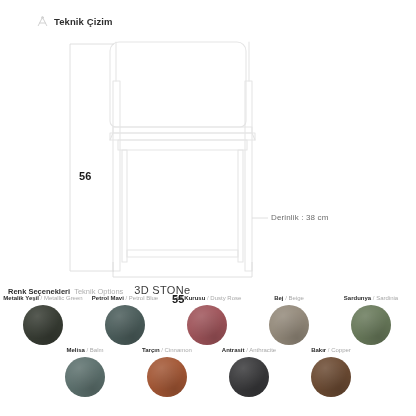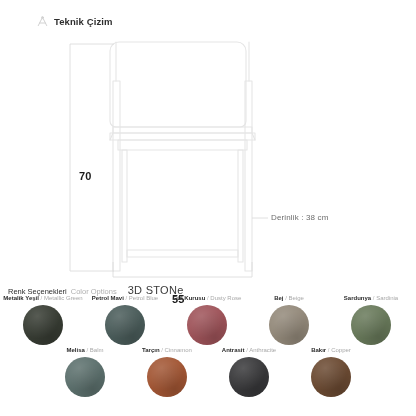--- a/index.html
+++ b/index.html
@@ -92,21 +92,21 @@
     position: absolute;
     left: 8px;
     top: 3px;
     display: flex;
     align-items: baseline;
     gap: 4px;
     white-space: nowrap;
   }
   .colors-head .ch-tr {
     font-size: 7.5px;
-    font-weight: normal;
+    font-weight: bold;
     color: #2e2e2e;
   }
   .colors-head .ch-en {
     font-size: 7.5px;
     color: #b0b0b0;
   }
   .colors-head .ch-brand {
     font-size: 11px;
     color: #3a3a3a;
     letter-spacing: .3px;
@@ -191,31 +191,31 @@
         <path d="M70 10 v227"></path>
         <path d="M70 10 h44 M70 237 h44"></path>
 
         <path d="M113 243 h139"></path>
         <path d="M113 228 v15 M252 228 v15"></path>
 
         <path d="M252 184 h16"></path>
       </g>
     </svg>
 
-    <span class="dim-label dim-h">70</span>
+    <span class="dim-label dim-h">56</span>
     <span class="dim-label dim-w">55</span>
   </div>
 
   <span class="depth-label">Derinlik : 38 cm</span>
 
   <div class="colors-section">
 
     <div class="colors-head">
       <span class="ch-tr">Renk Seçenekleri</span>
-      <span class="ch-en">Color Options</span>
+      <span class="ch-en">Teknik Options</span>
       <span class="ch-brand">3D STONe</span>
     </div>
 
     <div class="swatch-row row-1">
         <div class="swatch" style="left: 2px;">
           <div class="swatch-caption"><span class="sw-tr">Metalik Yeşil</span><span class="sw-sep"> / </span><span class="sw-en">Metallic Green</span></div>
           <div class="swatch-dot" style="background-color: rgb(55, 60, 51);"></div>
         </div>
         <div class="swatch" style="left: 84px;">
           <div class="swatch-caption"><span class="sw-tr">Petrol Mavi</span><span class="sw-sep"> / </span><span class="sw-en">Petrol Blue</span></div>

